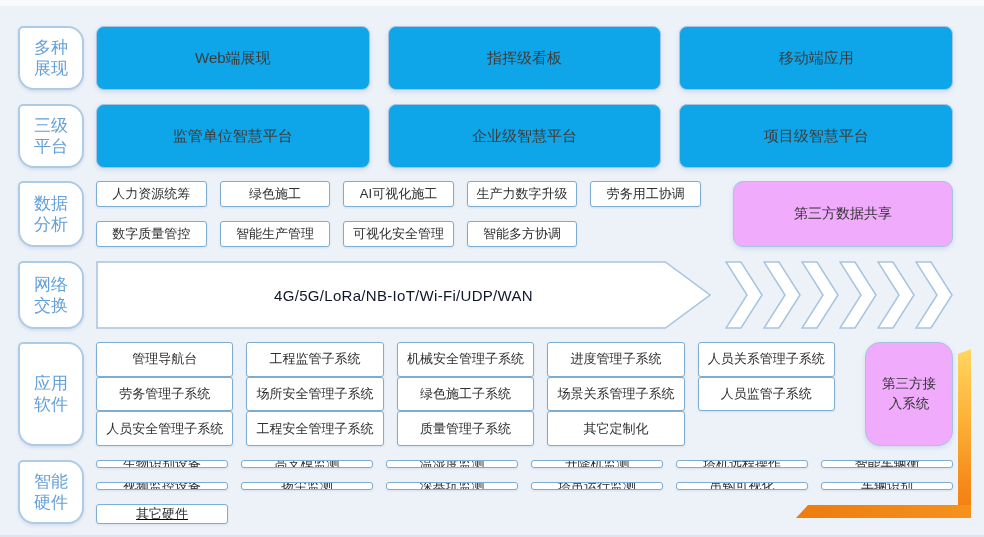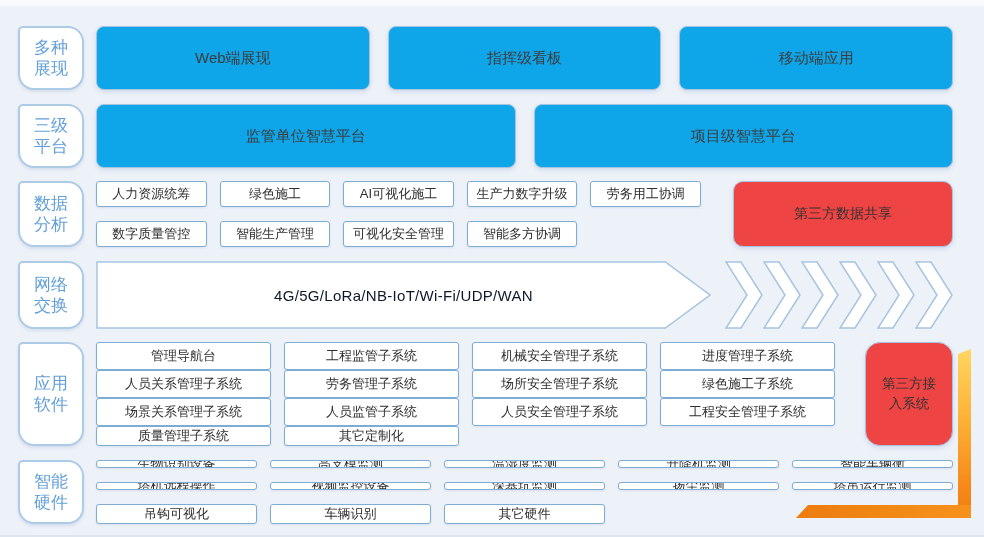--- a/index.html
+++ b/index.html
@@ -40,33 +40,33 @@
   .bigbox{
     flex:1;background:#0ea5e9;
     border:1.5px solid #a6c4e0;border-radius:8px;
     display:flex;align-items:center;justify-content:center;
     font-size:15px;color:#3c3c3c;
     box-shadow:0 2px 4px rgba(130,160,200,.28);
   }
 
   .grid{flex:1;display:grid;column-gap:13px;min-width:0;}
   .grid-analysis{grid-template-columns:repeat(5,1fr);grid-template-rows:1fr 1fr;row-gap:14px;}
-  .grid-software{grid-template-columns:repeat(4,1fr);grid-template-rows:1fr 1fr 1fr;}
-  .grid-hardware{grid-template-columns:repeat(5,1fr);grid-template-rows:1fr 1fr;row-gap:14px;}
+  .grid-software{grid-template-columns:repeat(5,1fr);grid-template-rows:1fr 1fr 1fr;}
+  .grid-hardware{grid-template-columns:repeat(6,1fr);grid-template-rows:1fr 1fr;row-gap:14px;text-decoration:underline;}
 
   .item{
     background:#fff;
     border:1.5px solid #7dadd3;border-radius:3px;
     display:flex;align-items:center;justify-content:center;
     font-size:13px;color:#2e2e2e;white-space:nowrap;overflow:hidden;
     box-shadow:0 1px 2px rgba(130,160,200,.2);
   }
 
   .sidebox{
-    background:#ef4444;border:1.5px solid #a6c4e0;
+    background:#f0abfc;border:1.5px solid #a6c4e0;
     display:flex;align-items:center;justify-content:center;
     color:#333;box-shadow:0 2px 4px rgba(130,160,200,.28);
   }
   .sidebox-data{flex:0 0 218px;margin-left:14px;border-radius:10px;font-size:14px;}
   .sidebox-access{flex:0 0 86px;margin-left:12px;border-radius:15px;font-size:13.5px;line-height:1.5;}
   .sidebox-access span{display:block;width:56px;text-align:center;word-break:break-all;}
 
   .network-content{flex:1;display:flex;align-items:stretch;min-width:0;}
   .band{position:relative;flex:1;height:100%;}
   .band svg{display:block;width:100%;height:100%;}
@@ -105,20 +105,21 @@
       <div class="bigbox">移动端应用</div>
     </div>
   </div>
 
   <div class="row row-platform">
     <div class="row-label">
       <span>三级平台</span>
     </div>
     <div class="row-content">
       <div class="bigbox">监管单位智慧平台</div>
+      <div class="bigbox">企业级智慧平台</div>
       <div class="bigbox">项目级智慧平台</div>
     </div>
   </div>
 
   <div class="row row-analysis">
     <div class="row-label">
       <span>数据分析</span>
     </div>
     <div class="row-content">
       <div class="grid grid-analysis">
@@ -212,25 +213,25 @@
   <div class="row row-hardware">
     <div class="row-label">
       <span>智能硬件</span>
     </div>
     <div class="row-content">
       <div class="grid grid-hardware">
         <div class="item">生物识别设备</div>
         <div class="item">高支模监测</div>
         <div class="item">温湿度监测</div>
         <div class="item">升降机监测</div>
+        <div class="item">塔机远程操作</div>
         <div class="item">智能车辆衡</div>
-        <div class="item">塔机远程操作</div>
         <div class="item">视频监控设备</div>
+        <div class="item">扬尘监测</div>
         <div class="item">深基坑监测</div>
-        <div class="item">扬尘监测</div>
         <div class="item">塔吊运行监测</div>
         <div class="item">吊钩可视化</div>
         <div class="item">车辆识别</div>
         <div class="item">其它硬件</div>
       </div>
     </div>
   </div>
 
   <div class="hl-v"></div>
   <div class="hl-h"></div>

